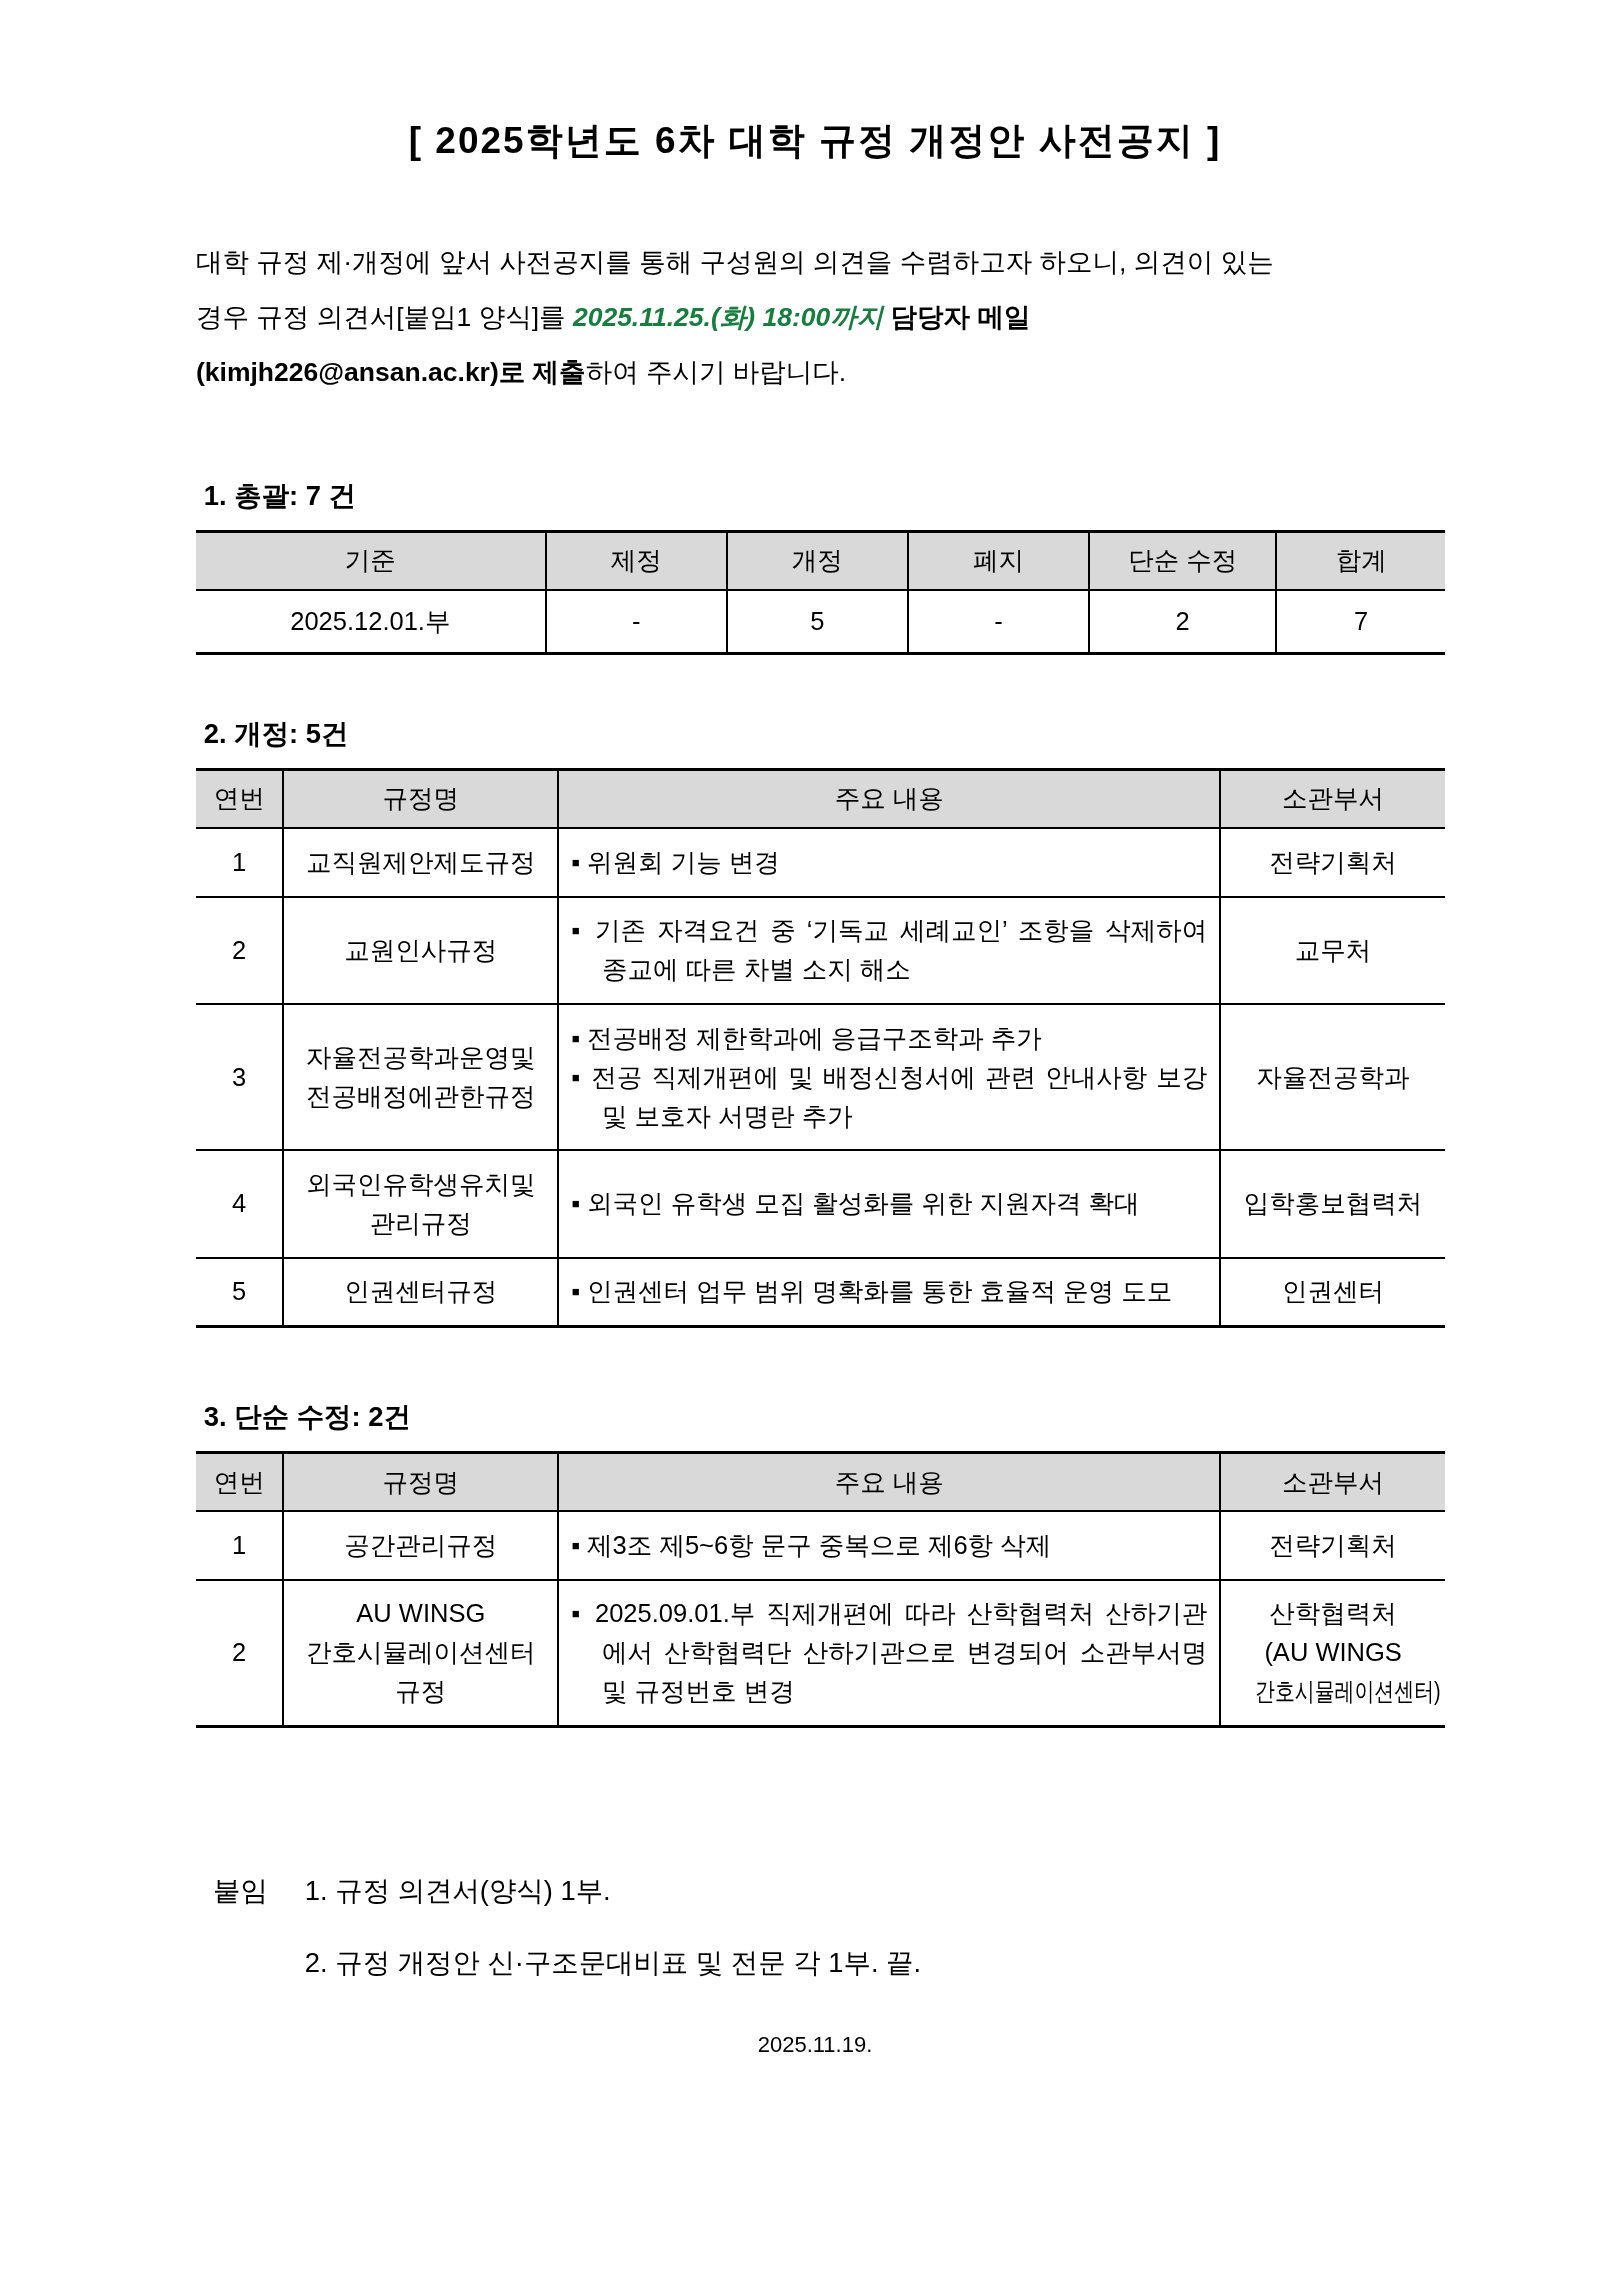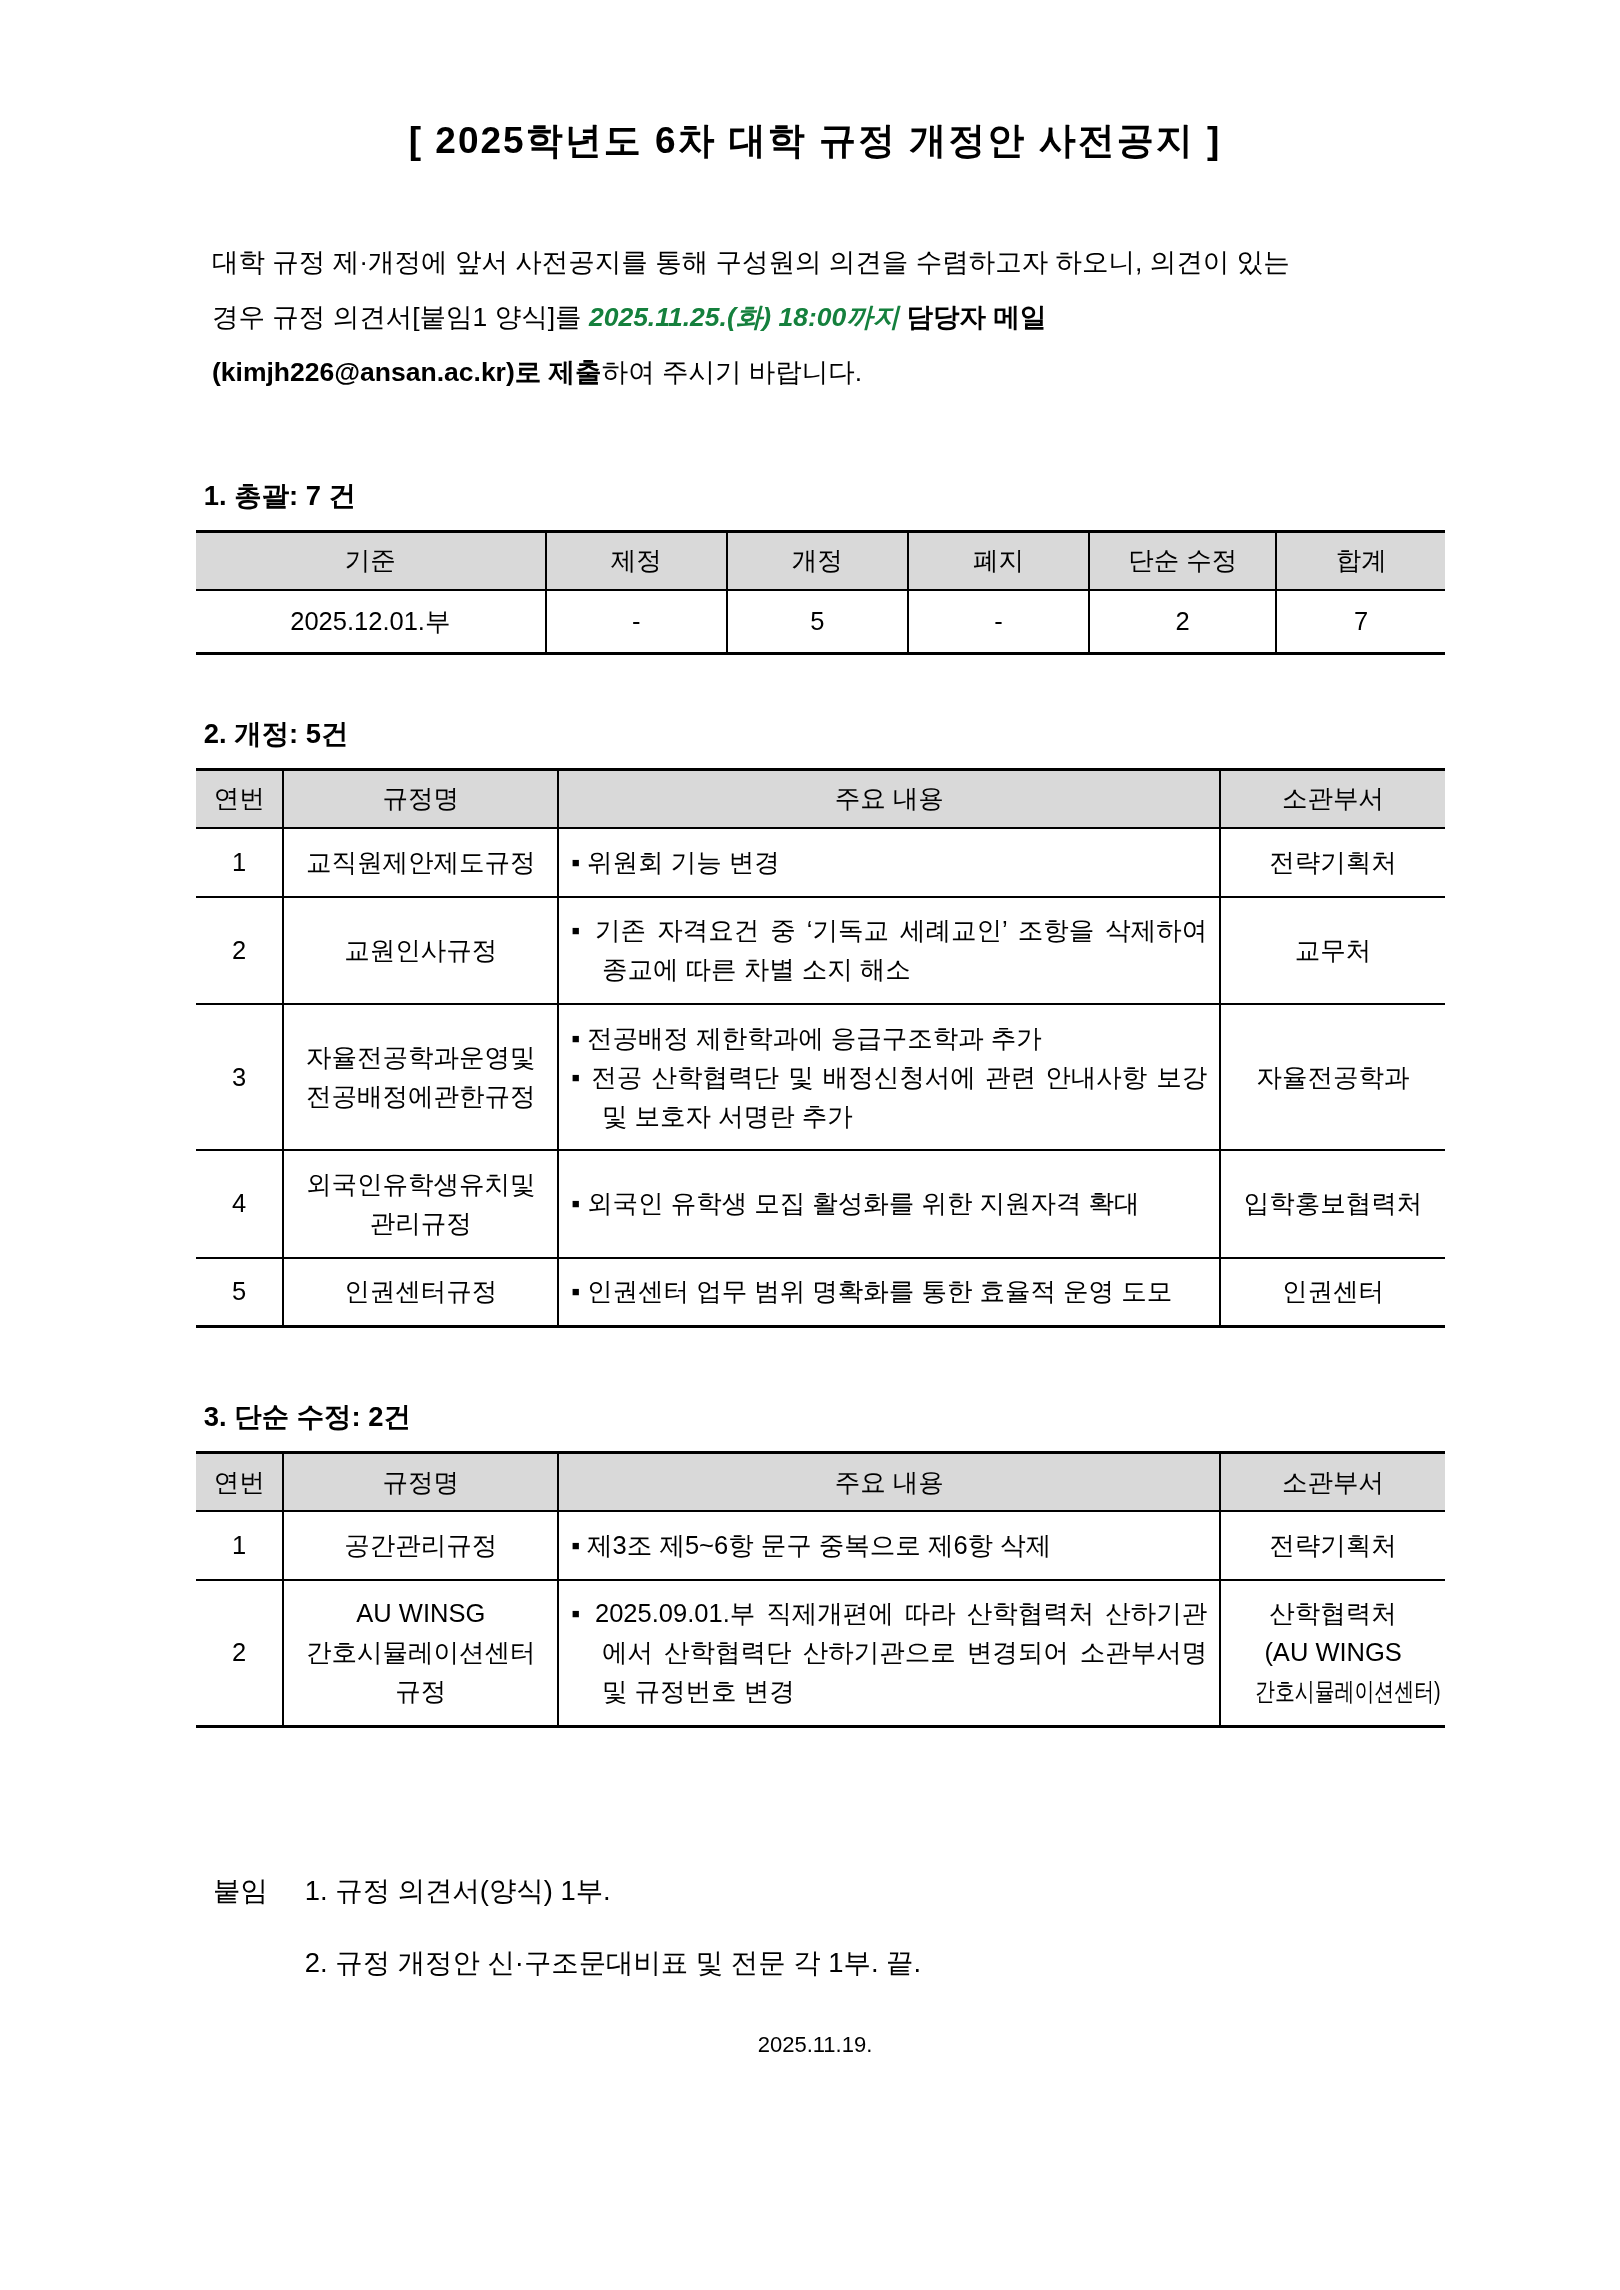--- a/index.html
+++ b/index.html
@@ -9,21 +9,21 @@
     color: #000;
     overflow: hidden;
   }
   .page { box-sizing: border-box; width: 1620px; height: 1786px; padding: 116px 186px 0 196px; }
 
   .doc-title {
     text-align: center; font-size: 37px; font-weight: bold;
     letter-spacing: 2px; margin: 0 0 69px 0; white-space: nowrap;
   }
 
-  .intro { font-size: 26.5px; line-height: 55px; margin: 0 0 78px 16px; }
+  .intro { font-size: 26.5px; line-height: 55px; margin: 0 0 78px 0; }
   .intro-line { white-space: nowrap; }
   .blue { color: #15803d; font-weight: bold; font-style: italic; }
   .b { font-weight: bold; }
 
   .section { margin: 0; }
   .sec-heading { font-size: 27.4px; font-weight: bold; margin: 0 0 15.7px 7.8px; white-space: nowrap; }
 
   table.doc-table {
     border-collapse: collapse; table-layout: fixed; width: 1249px;
     font-size: 25.5px;
@@ -158,21 +158,21 @@
             </td>
         </tr>
         <tr>
           <td>3</td>
           <td>
             <div>자율전공학과운영및</div>
             <div>전공배정에관한규정</div>
           </td>
           <td class="content-cell">
             <div class="bullet">▪ 전공배정 제한학과에 응급구조학과 추가</div>
-            <div class="bullet">▪ 전공 산학협력단 및 배정신청서에 관련 안내사항 보강 및 보호자 서명란 추가</div>
+            <div class="bullet">▪ 전공 직제개편에 및 배정신청서에 관련 안내사항 보강 및 보호자 서명란 추가</div>
           </td>
           <td>
               <div class="dept-line">자율전공학과</div>
             </td>
         </tr>
         <tr>
           <td>4</td>
           <td>
             <div>외국인유학생유치및</div>
             <div>관리규정</div>

